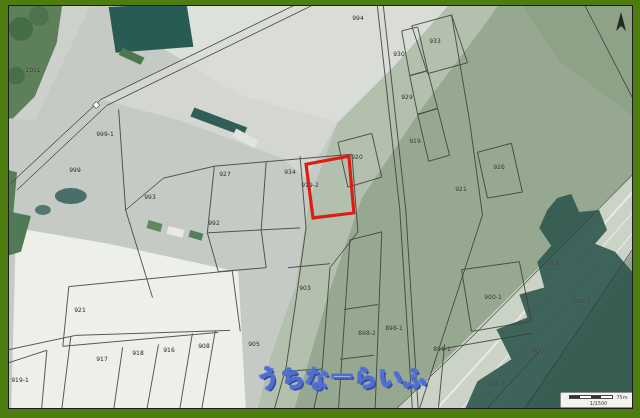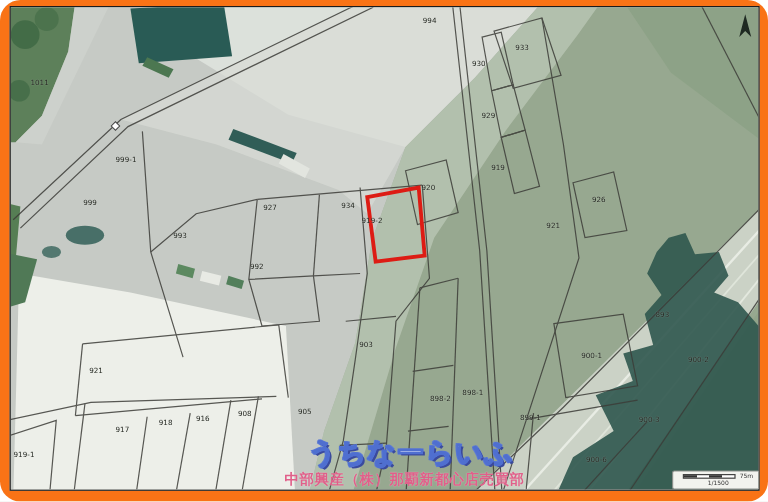--- a/index.html
+++ b/index.html
@@ -1,17 +1,17 @@
 <!DOCTYPE html>
 <html><head>
 <meta charset="utf-8">
 <style>
   html,body{margin:0;padding:0;background:#ffffff;}
   body{width:640px;height:418px;font-family:"DejaVu Sans",sans-serif;}
-  .stage{position:relative;width:640px;height:418px;background:#f97316;overflow:hidden;border-radius:17px;}
+  .stage{position:relative;width:640px;height:418px;background:#4d7c0f;overflow:hidden;}
   .map{position:absolute;left:8px;top:5px;width:625px;height:404px;border:1px solid #1c1c1c;
        box-sizing:border-box;overflow:hidden;background:#c6cac5;}
   .map svg{position:absolute;left:0;top:0;width:100%;height:100%;display:block;}
   .labels{position:absolute;left:0;top:0;right:0;bottom:0;pointer-events:none;}
   .plabel{position:absolute;transform:translate(-50%,-50%);font-size:6px;line-height:6px;
           color:#22261f;font-family:"DejaVu Sans",sans-serif;letter-spacing:0;white-space:nowrap;
           text-shadow:0 0 1px rgba(255,255,255,.45);}
   .wm-title{position:absolute;left:248px;top:356px;font-size:23px;font-weight:bold;
             letter-spacing:1px;color:#eef2ff;white-space:nowrap;
             -webkit-text-stroke:1.2px #4f6fd0;
@@ -161,21 +161,20 @@
         <span class="plabel" style="left: 385px; top: 322px;">898-1</span>
         <span class="plabel" style="left: 433px; top: 343px;">899-1</span>
         <span class="plabel" style="left: 484px; top: 291px;">900-1</span>
         <span class="plabel" style="left: 573px; top: 295px;">900-2</span>
         <span class="plabel" style="left: 532px; top: 345px;">900-3</span>
         <span class="plabel" style="left: 488px; top: 378px;">900-6</span>
         <span class="plabel" style="left: 543px; top: 257px;">893</span>
       </div>
 
     <div class="wm-title">うちなーらいふ</div>
-    <div class="wm-company">中部興産（株）那覇新都心店売買部</div>
 
     <div class="scalebox">
       <div class="srow">
         <span class="sbar"></span>
         <span class="sdist">75m</span>
       </div>
       <div class="sratio">1/1500</div>
     </div>
 
   </div>

